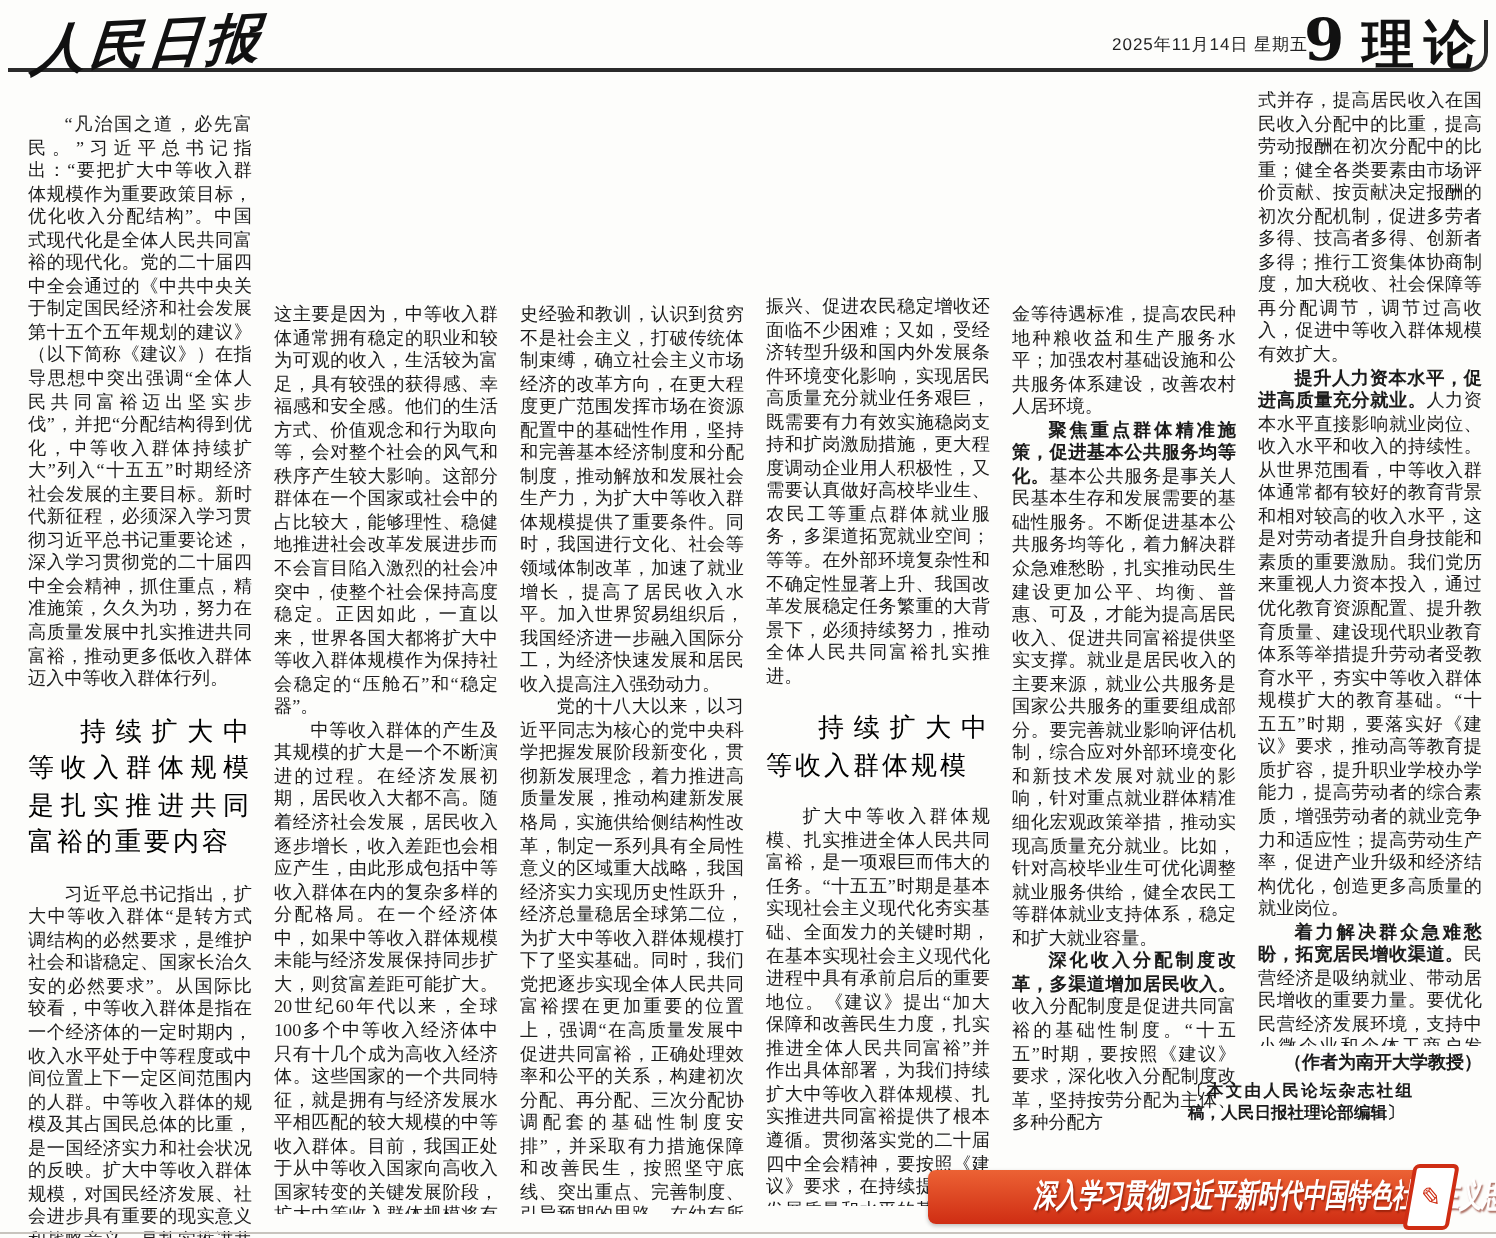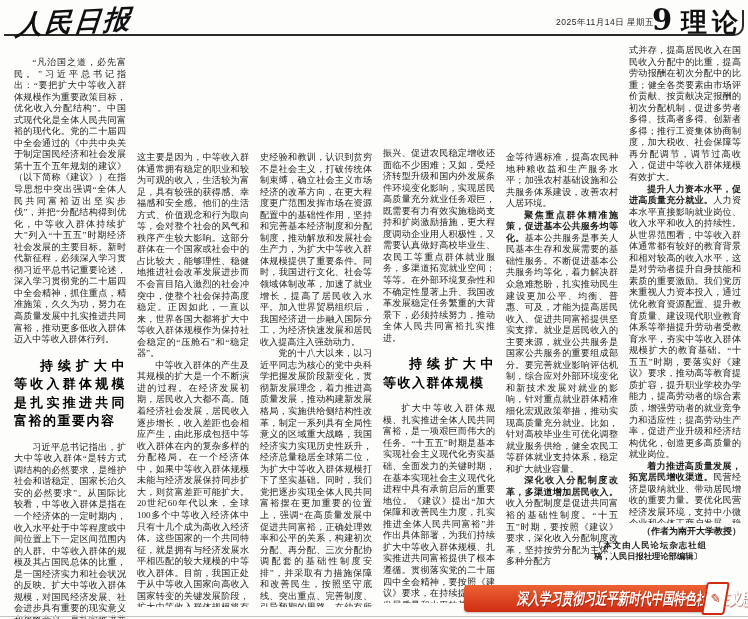--- a/index.html
+++ b/index.html
@@ -29,21 +29,21 @@
   
   .col{position:absolute;width:112px;overflow:hidden;text-align:justify;}
   .col1{left:14px;top:57px;height:562px;}
   .col2{left:137px;top:152px;height:455px;}
   .col3{left:260px;top:152px;height:455px;}
   .col4{left:383px;top:148px;height:455px;}
   .col5{left:506px;top:152px;height:429px;}
   .col6{left:629px;top:45px;height:478px;}
   .body-p{margin:0;font-size:9.1px;line-height:11.55px;text-indent:2em;}
   .body-p.noindent{text-indent:0;}
-  .sec-h{font-family:"Liberation Sans",sans-serif;font-weight:bold;font-size:13px;
+  .sec-h{font-family:"Liberation Sans",sans-serif;font-weight:normal;font-size:13px;
         line-height:18.5px;letter-spacing:1.5px;text-indent:2em;margin:11px 0;color:#000;}
   strong.lead{font-family:"Liberation Sans",sans-serif;font-weight:bold;}
   
   .author-note{position:absolute;left:629px;top:525px;width:112px;text-align:right;
         font-size:9px;font-weight:bold;}
   .editor-note{position:absolute;left:594px;top:540px;width:112px;text-align:justify;
         font-family:"Liberation Sans",sans-serif;font-weight:bold;font-size:8.3px;line-height:11px;}
   
   .banner{position:absolute;left:464px;top:585px;width:258px;height:27px;
         background:linear-gradient(180deg,#ec6234 0%,#d93categ 0%,#d9381c 100%);
@@ -89,21 +89,21 @@
         <p class="body-p">扩大中等收入群体规模、扎实推进全体人民共同富裕，是一项艰巨而伟大的任务。“十五五”时期是基本实现社会主义现代化夯实基础、全面发力的关键时期，在基本实现社会主义现代化进程中具有承前启后的重要地位。《建议》提出“加大保障和改善民生力度，扎实推进全体人民共同富裕”并作出具体部署，为我们持续扩大中等收入群体规模、扎实推进共同富裕提供了根本遵循。贯彻落实党的二十届四中全会精神，要按照《建议》要求，在持续提高经济发展质量和水平的基础上，加大力度、多方面全方位支持和推动中等收入群体稳定成长。</p>
       </div>
       <div class="col col5">
         <p class="body-p noindent">金等待遇标准，提高农民种地种粮收益和生产服务水平；加强农村基础设施和公共服务体系建设，改善农村人居环境。</p>
         <p class="body-p"><strong class="lead">聚焦重点群体精准施策，促进基本公共服务均等化。</strong>基本公共服务是事关人民基本生存和发展需要的基础性服务。不断促进基本公共服务均等化，着力解决群众急难愁盼，扎实推动民生建设更加公平、均衡、普惠、可及，才能为提高居民收入、促进共同富裕提供坚实支撑。就业是居民收入的主要来源，就业公共服务是国家公共服务的重要组成部分。要完善就业影响评估机制，综合应对外部环境变化和新技术发展对就业的影响，针对重点就业群体精准细化宏观政策举措，推动实现高质量充分就业。比如，针对高校毕业生可优化调整就业服务供给，健全农民工等群体就业支持体系，稳定和扩大就业容量。</p>
         <p class="body-p"><strong class="lead">深化收入分配制度改革，多渠道增加居民收入。</strong>收入分配制度是促进共同富裕的基础性制度。“十五五”时期，要按照《建议》要求，深化收入分配制度改革，坚持按劳分配为主体、多种分配方</p>
       </div>
       <div class="col col6">
         <p class="body-p noindent">式并存，提高居民收入在国民收入分配中的比重，提高劳动报酬在初次分配中的比重；健全各类要素由市场评价贡献、按贡献决定报酬的初次分配机制，促进多劳者多得、技高者多得、创新者多得；推行工资集体协商制度，加大税收、社会保障等再分配调节，调节过高收入，促进中等收入群体规模有效扩大。</p>
         <p class="body-p"><strong class="lead">提升人力资本水平，促进高质量充分就业。</strong>人力资本水平直接影响就业岗位、收入水平和收入的持续性。从世界范围看，中等收入群体通常都有较好的教育背景和相对较高的收入水平，这是对劳动者提升自身技能和素质的重要激励。我们党历来重视人力资本投入，通过优化教育资源配置、提升教育质量、建设现代职业教育体系等举措提升劳动者受教育水平，夯实中等收入群体规模扩大的教育基础。“十五五”时期，要落实好《建议》要求，推动高等教育提质扩容，提升职业学校办学能力，提高劳动者的综合素质，增强劳动者的就业竞争力和适应性；提高劳动生产率，促进产业升级和经济结构优化，创造更多高质量的就业岗位。</p>
-        <p class="body-p"><strong class="lead">着力推进高质量发展，拓宽居民增收渠道。</strong>民营经济是吸纳就业、带动居民增收的重要力量。要优化民营经济发展环境，支持中小微企业和个体工商户发展，稳定和扩大就业岗位，带动更多劳动者勤劳致富，促进中等收入群体规模持续扩大。</p>
+        <p class="body-p"><strong class="lead">着力解决群众急难愁盼，拓宽居民增收渠道。</strong>民营经济是吸纳就业、带动居民增收的重要力量。要优化民营经济发展环境，支持中小微企业和个体工商户发展，稳定和扩大就业岗位，带动更多劳动者勤劳致富，促进中等收入群体规模持续扩大。</p>
       </div>
     </div>
 
   <div class="author-note">（作者为南开大学教授）</div>
   <div class="editor-note">〔本文由人民论坛杂志社组稿，人民日报社理论部编辑〕</div>
 
   <div class="banner">
     <span class="banner-text">深入学习贯彻习近平新时代中国特色社会主义思想</span>
     <span class="pen-chip">✎</span>
   </div>

